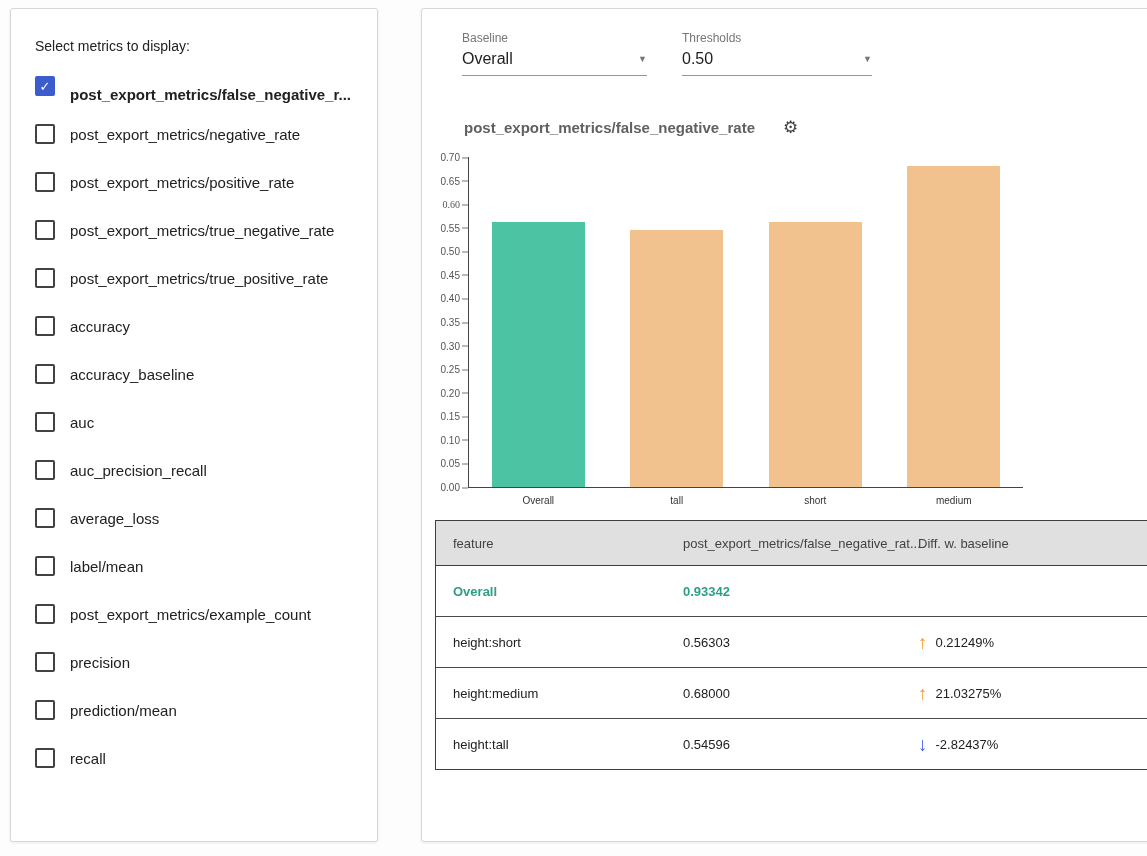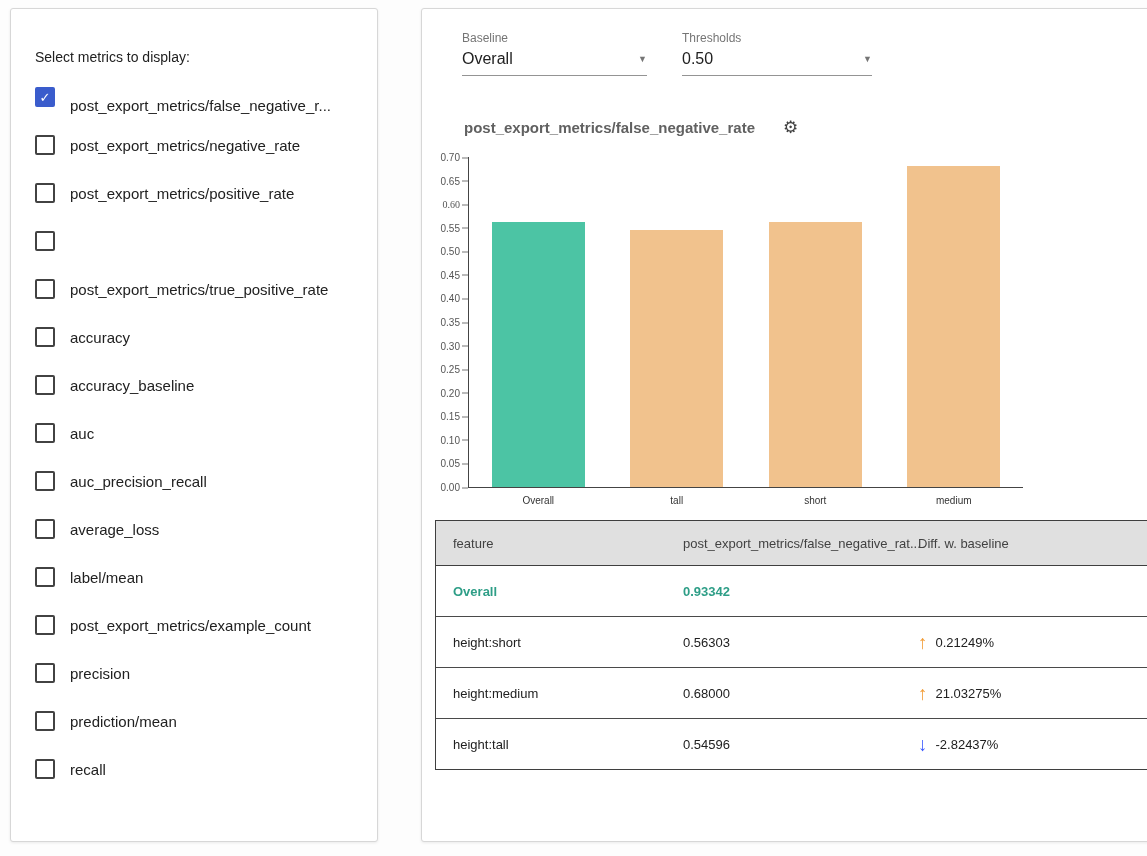--- a/index.html
+++ b/index.html
@@ -3,31 +3,31 @@
 <meta charset="utf-8">
 <style>
   html,body{margin:0;padding:0;}
   body{
     width:1147px;height:856px;position:relative;overflow:hidden;
     background:#fdfdfd;color:#212121;
     font-family:"Liberation Sans","DejaVu Sans",sans-serif;
   }
   .card{position:absolute;background:#fff;border:1px solid #d7d7d7;border-radius:3px;
         box-shadow:0 1px 3px rgba(0,0,0,0.08);}
-  #left-card{left:10px;top:8px;width:368px;height:834px;padding:40px 20px 0 24px;box-sizing:border-box;}
+  #left-card{left:10px;top:8px;width:368px;height:834px;padding:29px 20px 0 24px;box-sizing:border-box;}
   #right-card{left:395px;top:8px;width:745px;height:834px;box-sizing:border-box;margin-left:26px;}
 
   
   .panel-title{font-size:14px;color:#212121;margin-bottom:8px;}
   .metric-item{display:flex;align-items:center;height:48px;cursor:pointer;}
   .checkbox{width:16px;height:16px;border:2px solid #424242;border-radius:2px;margin-right:15px;
             flex:none;display:flex;align-items:center;justify-content:center;
             color:#fff;font-size:13px;font-weight:bold;line-height:1;}
   .metric-label{font-size:15px;white-space:nowrap;}
-  .metric-item.checked .metric-label{font-weight:normal;margin-top:16px;}
+  .metric-item.checked .metric-label{font-weight:bold;margin-top:16px;}
 
   
   .controls{position:absolute;top:22px;left:40px;display:flex;gap:35px;}
   .dropdown{width:185px;cursor:pointer;}
   .dropdown-thresholds{width:190px;}
   .dd-label{font-size:12px;color:#757575;margin-bottom:5px;}
   .dd-value-row{display:flex;justify-content:space-between;align-items:center;
                 border-bottom:1px solid #949494;padding-bottom:7px;}
   .dd-value{font-size:16px;color:#212121;}
   .caret{font-size:9px;color:#757575;}
@@ -79,20 +79,21 @@
       <div class="metric-item">
         <span class="checkbox"></span>
         <span class="metric-label">post_export_metrics/negative_rate</span>
       </div>
       <div class="metric-item">
         <span class="checkbox"></span>
         <span class="metric-label">post_export_metrics/positive_rate</span>
       </div>
       <div class="metric-item">
         <span class="checkbox"></span>
+        <span class="metric-label">post_export_metrics/true_negative_rate</span>
       </div>
       <div class="metric-item">
         <span class="checkbox"></span>
         <span class="metric-label">post_export_metrics/true_positive_rate</span>
       </div>
       <div class="metric-item">
         <span class="checkbox"></span>
         <span class="metric-label">accuracy</span>
       </div>
       <div class="metric-item">

